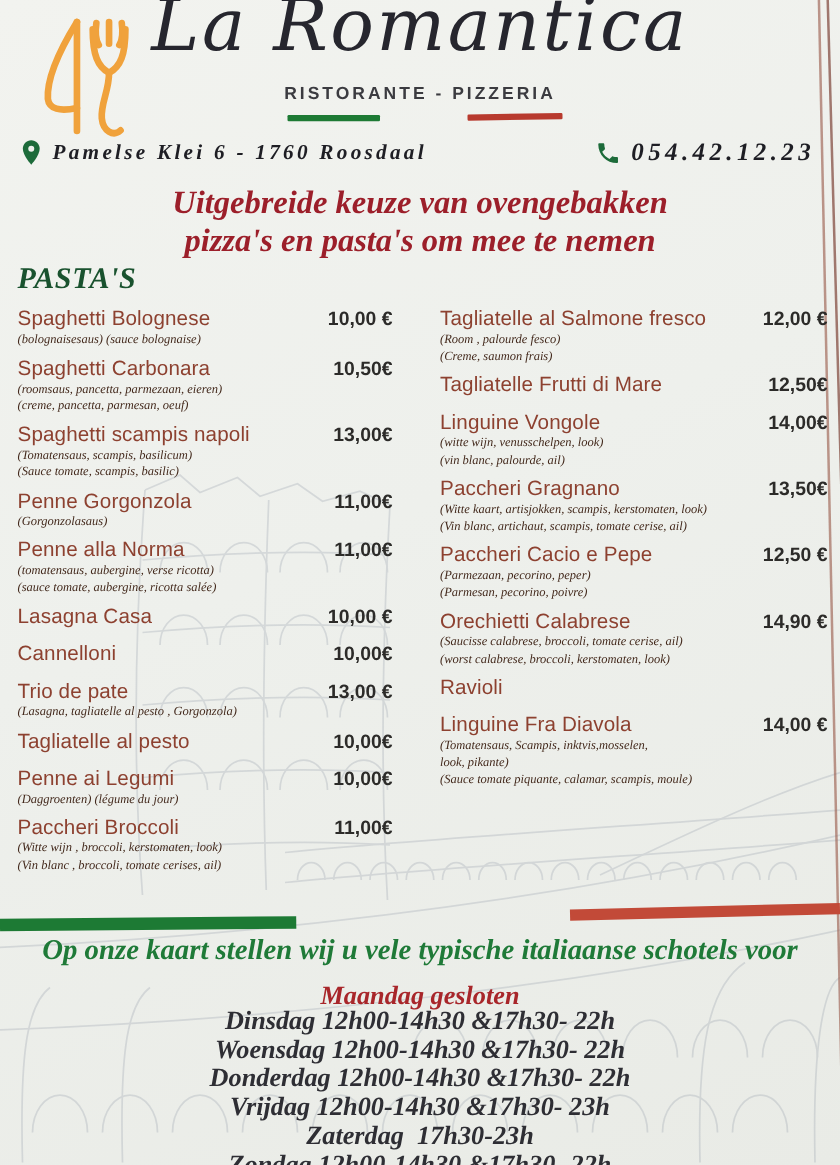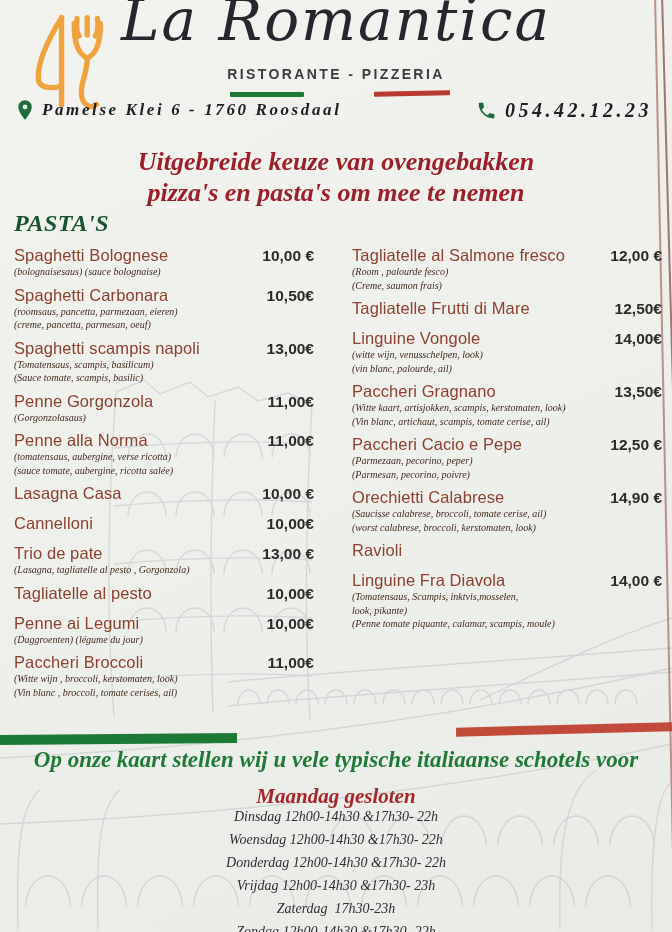--- a/index.html
+++ b/index.html
@@ -23,21 +23,21 @@
   }
   .subtitle{
     position:absolute;top:66px;left:0;right:0;text-align:center;
     font-family:"Liberation Sans",sans-serif;font-weight:bold;
     font-size:14px;letter-spacing:2.4px;color:#3b3b40;
   }
   .flag-bar{position:absolute;height:4.5px;border-radius:1px;}
   .flag-bar.green{left:230px;top:92px;width:74px;background:#1d7a34;}
   .flag-bar.red{left:374px;top:91px;width:76px;background:#b83a2e;transform:rotate(-1deg);}
 
-  .contact{position:absolute;top:98px;left:16px;right:20px;display:flex;justify-content:space-between;align-items:center;}
+  .contact{position:absolute;top:110px;left:16px;right:20px;display:flex;justify-content:space-between;align-items:center;}
   .contact-group{display:flex;align-items:center;gap:8px;}
   .address-text{font-style:italic;font-weight:bold;font-size:17px;letter-spacing:2.6px;color:#1e1e24;}
   .phone-text{font-style:italic;font-weight:bold;font-size:20px;letter-spacing:3.5px;color:#1e1e24;}
 
   .tagline{position:absolute;top:146px;left:0;right:0;text-align:center;
     font-style:italic;font-weight:bold;font-size:26px;line-height:31px;color:#9c1f2a;}
 
   .section-title{position:absolute;top:210px;left:14px;
     font-style:italic;font-weight:bold;font-size:24px;color:#19522e;letter-spacing:.5px;}
 
@@ -63,21 +63,21 @@
 
   .bottom-bar{position:absolute;height:10px;}
   .bottom-bar.green{left:0;top:734px;width:237px;background:#1d7a34;transform:rotate(-.5deg);}
   .bottom-bar.red{right:0;top:725px;width:216px;height:9px;background:#c24a38;transform:rotate(-1.4deg);}
 
   .promo{position:absolute;top:747px;left:0;right:0;text-align:center;
     font-style:italic;font-weight:bold;font-size:23px;color:#1f7a38;white-space:nowrap;}
   .closed{position:absolute;top:784px;left:0;right:0;text-align:center;
     font-style:italic;font-weight:bold;font-size:21px;color:#a8262a;}
   .hours{position:absolute;top:805px;left:0;right:0;text-align:center;}
-  .hours-line{font-style:italic;font-weight:normal;font-size:14px;line-height:23px;
+  .hours-line{font-style:italic;font-weight:bold;font-size:21px;line-height:23px;
     color:#2e2e34;white-space:pre;}
 </style>
 </head>
 <body>
 
 <div class="page">
 
   <svg class="watermark" viewBox="0 0 672 932" fill="none">
     <g stroke="#9aa2ae" stroke-width="1.4" opacity="0.30">
       <path d="M116,392 C108,500 106,610 114,716"></path>
@@ -285,21 +285,21 @@
             <span class="item-name">Ravioli</span>
           </div>
         </div>
         <div class="item">
           <div class="item-head">
             <span class="item-name">Linguine Fra Diavola</span>
             <span class="item-price">14,00 €</span>
           </div>
           <div class="item-desc">(Tomatensaus, Scampis, inktvis,mosselen,</div>
           <div class="item-desc">look, pikante)</div>
-          <div class="item-desc">(Penne tomate piquante, calamar, scampis, moule)</div>
+          <div class="item-desc">(Sauce tomate piquante, calamar, scampis, moule)</div>
         </div>
       </div>
   </div>
 
   <div class="bottom-bar green"></div>
   <div class="bottom-bar red"></div>
   <div class="promo">Op onze kaart stellen wij u vele typische italiaanse schotels voor</div>
   <div class="closed">Maandag gesloten</div>
   <div class="hours" id="hours">
       <div class="hours-line">Dinsdag 12h00-14h30 &amp;17h30- 22h</div>

